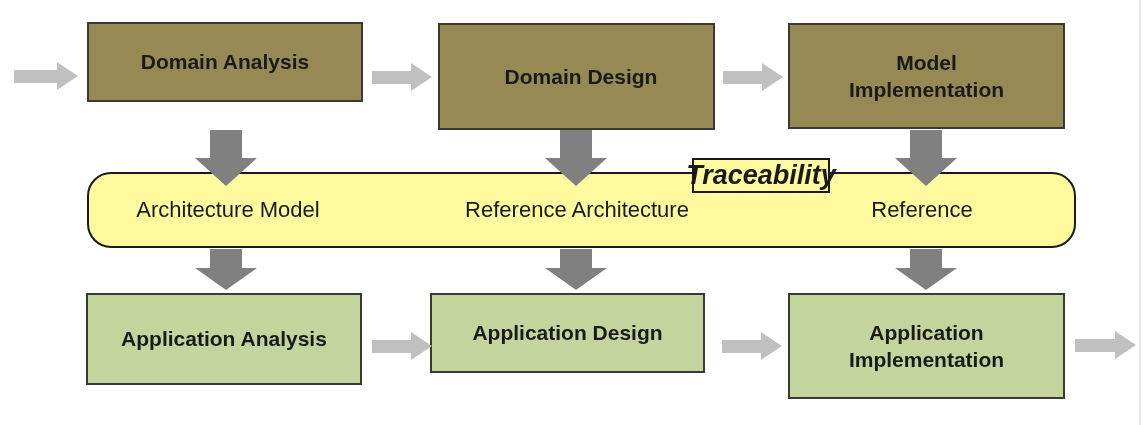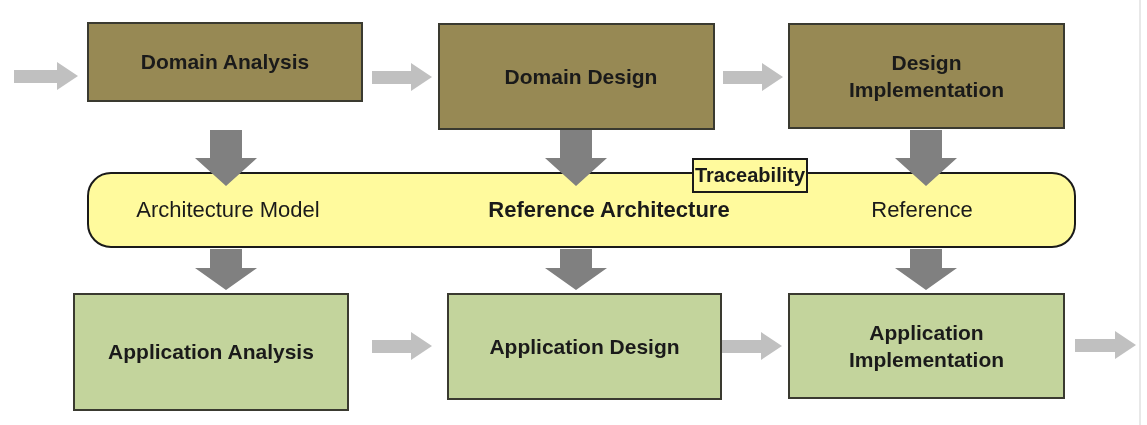--- a/index.html
+++ b/index.html
@@ -54,37 +54,38 @@
     display: flex;
     align-items: center;
     justify-content: center;
     transform: translateX(-50%);
     font-size: 22px;
     color: var(--c-text, #1a1a1a);
     white-space: nowrap;
     z-index: 3;
   }
   .band-label.pos-1 { left: 228px; }
-  .band-label.pos-2 { left: 609px; font-weight: bold; }
+  .band-label.pos-2 { left: 577px; }
   .band-label.pos-3 { left: 922px; }
 
   .trace-tag {
     position: absolute;
     left: 692px; top: 158px;
-    width: 116px; height: 35px;
+    width: 138px; height: 35px;
     background: var(--c-band-fill, #fffa9d);
     border: 2.5px solid var(--c-band-border, #1a1a1a);
     box-sizing: border-box;
     display: flex;
     align-items: center;
     justify-content: center;
     font-weight: 700;
-    font-size: 20px;
+    font-size: 27px;
     color: var(--c-text, #1a1a1a);
     z-index: 4;
+    font-style: italic;
   }
 
   .arrows {
     position: absolute;
     left: 0; top: 0;
     width: 1147px; height: 425px;
     z-index: 5;
     pointer-events: none;
   }
   .arrows .h-arrow { fill: var(--c-horizontal-arrow, #c0c0c0); }
@@ -106,25 +107,25 @@
   <div class="page-edge"></div>
 
   <div class="band"></div>
   <div class="band-label pos-1">Architecture Model</div>
   <div class="band-label pos-2">Reference Architecture</div>
   <div class="band-label pos-3">Reference</div>
   <div class="trace-tag">Traceability</div>
 
   <div class="box domain" style="left:87px;  top:22px; width:276px; height:80px;">Domain Analysis</div>
   <div class="box domain" style="left:438px; top:23px; width:277px; height:107px;padding-left:9px;">Domain Design</div>
-  <div class="box domain" style="left:788px; top:23px; width:277px; height:106px;">Design
+  <div class="box domain" style="left:788px; top:23px; width:277px; height:106px;">Model
 Implementation</div>
 
-  <div class="box application" style="left:73px;  top:293px; width:276px; height:118px;">Application Analysis</div>
-  <div class="box application" style="left:447px; top:293px; width:275px; height:107px;">Application Design</div>
+  <div class="box application" style="left:86px;  top:293px; width:276px; height:92px;">Application Analysis</div>
+  <div class="box application" style="left:430px; top:293px; width:275px; height:80px;">Application Design</div>
   <div class="box application" style="left:788px; top:293px; width:277px; height:106px;">Application
 Implementation</div>
 
   <svg class="arrows" viewBox="0 0 1147 425" xmlns="http://www.w3.org/2000/svg">
 
     <polygon class="h-arrow" points="14,70 57,70 57,62 78,76 57,90 57,83 14,83"></polygon>
     <polygon class="h-arrow" points="372,71 411,71 411,63 432,77 411,91 411,84 372,84"></polygon>
     <polygon class="h-arrow" points="723,71 762,71 762,63 783,77 762,91 762,84 723,84"></polygon>
     <polygon class="h-arrow" points="372,340 411,340 411,332 432,346 411,360 411,353 372,353"></polygon>
     <polygon class="h-arrow" points="722,340 761,340 761,332 782,346 761,360 761,353 722,353"></polygon>

